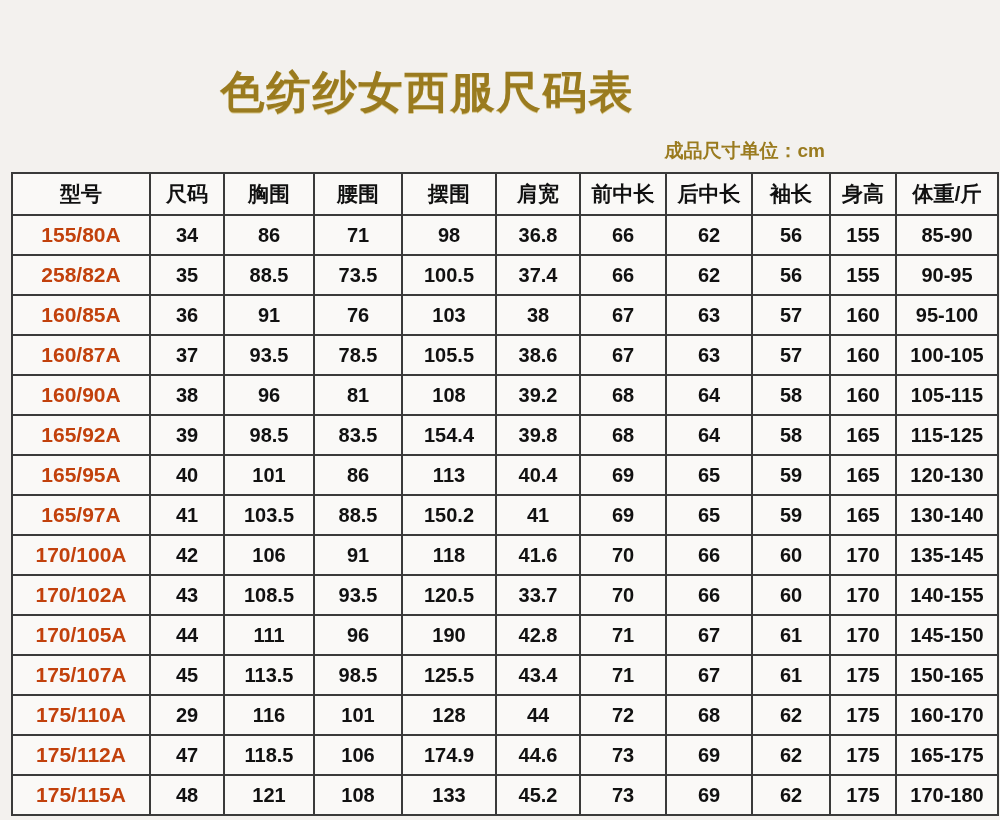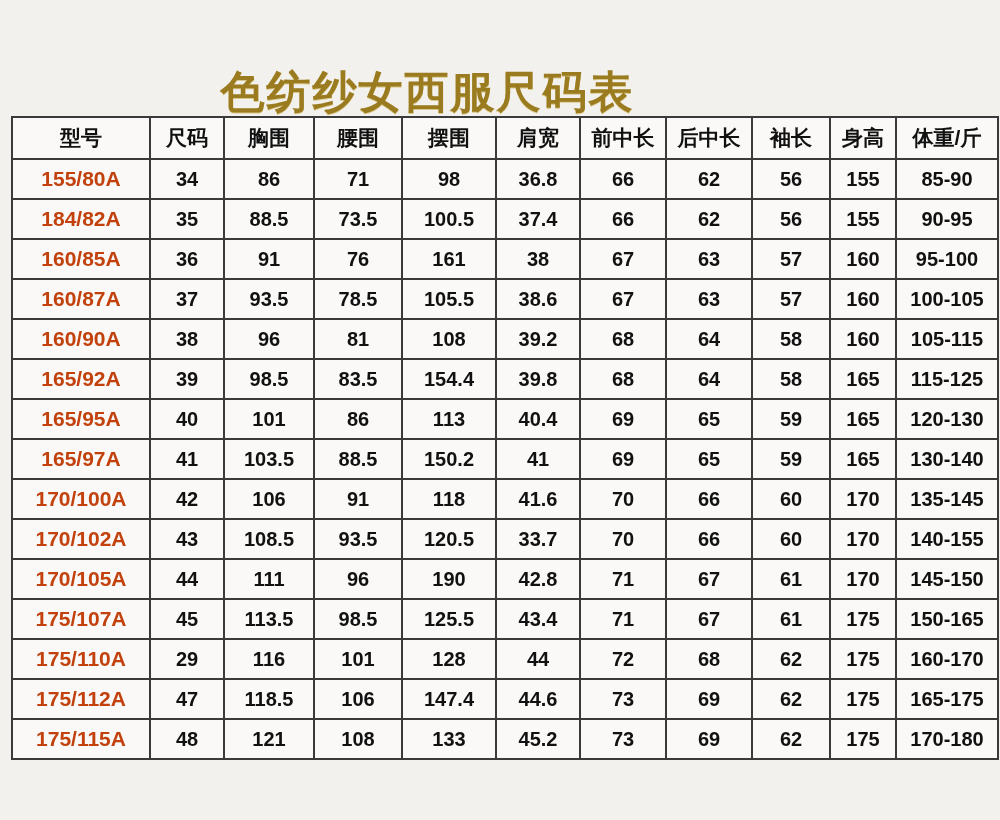--- a/index.html
+++ b/index.html
@@ -79,20 +79,21 @@
   col.c-height{ width: 66px; }
   col.c-weight{ width: 102px; }
 </style>
 </head>
 <body>
 
 <div class="page">
 
   <div class="title">色纺纱女西服尺码表</div>
 
+  <div class="unit-line">成品尺寸单位：cm</div>
 
   <div class="table-wrap">
     <table class="size-table">
       <colgroup>
         <col class="c-model">
           <col class="c-size">
           <col class="c-chest">
           <col class="c-waist">
         <col class="c-hem">
           <col class="c-shoulder">
@@ -125,38 +126,38 @@
             <td>71</td>
             <td>98</td>
             <td>36.8</td>
             <td>66</td>
             <td>62</td>
             <td>56</td>
             <td>155</td>
             <td>85-90</td>
           </tr>
           <tr>
-            <td class="model">184/82A</td>
+            <td class="model">258/82A</td>
             <td>35</td>
             <td>88.5</td>
             <td>73.5</td>
             <td>100.5</td>
             <td>37.4</td>
             <td>66</td>
             <td>62</td>
             <td>56</td>
             <td>155</td>
             <td>90-95</td>
           </tr>
           <tr>
             <td class="model">160/85A</td>
             <td>36</td>
             <td>91</td>
             <td>76</td>
-            <td>161</td>
+            <td>103</td>
             <td>38</td>
             <td>67</td>
             <td>63</td>
             <td>57</td>
             <td>160</td>
             <td>95-100</td>
           </tr>
           <tr>
             <td class="model">160/87A</td>
             <td>37</td>
@@ -285,21 +286,21 @@
             <td>68</td>
             <td>62</td>
             <td>175</td>
             <td>160-170</td>
           </tr>
           <tr>
             <td class="model">175/112A</td>
             <td>47</td>
             <td>118.5</td>
             <td>106</td>
-            <td>147.4</td>
+            <td>174.9</td>
             <td>44.6</td>
             <td>73</td>
             <td>69</td>
             <td>62</td>
             <td>175</td>
             <td>165-175</td>
           </tr>
           <tr>
             <td class="model">175/115A</td>
             <td>48</td>

